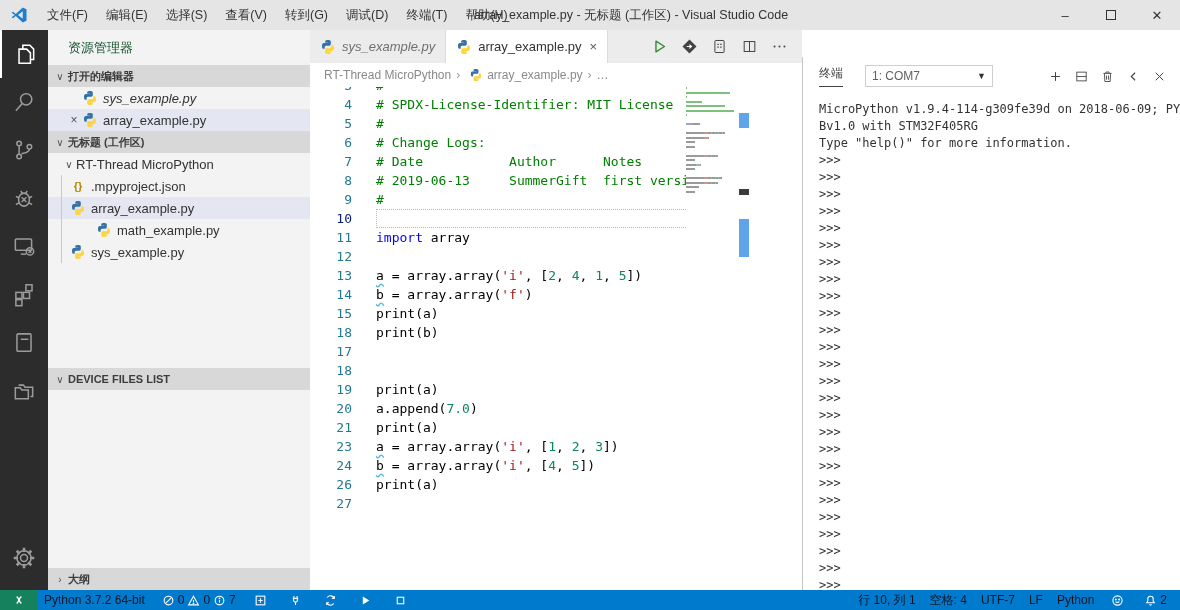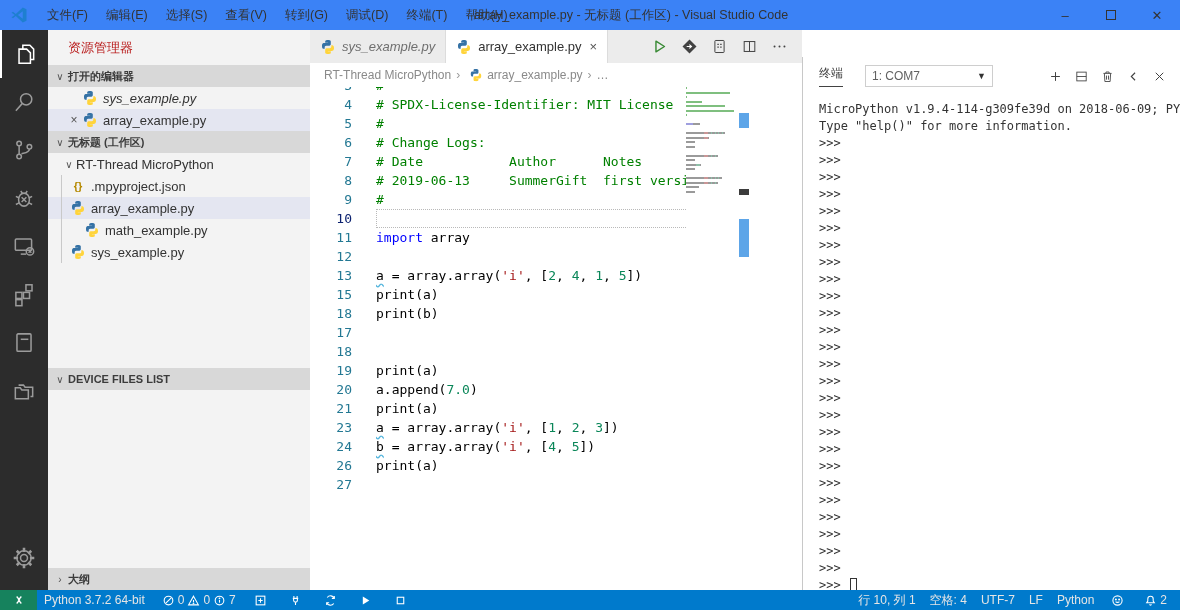--- a/index.html
+++ b/index.html
@@ -1,37 +1,37 @@
 <!DOCTYPE html>
 <html><head>
 <meta charset="utf-8">
 <style>
   * { margin:0; padding:0; box-sizing:border-box; }
   html,body { width:1180px; height:610px; overflow:hidden; }
   body { font-family:"Liberation Sans", sans-serif; font-size:13px; color:#333; background:#fff; position:relative; }
 
   
-  #titlebar { position:absolute; left:0; top:0; width:1180px; height:30px; background:#3b82f6; display:flex; align-items:center; }
+  #titlebar { position:absolute; left:0; top:0; width:1180px; height:30px; background:#e5e5e5; display:flex; align-items:center; }
   #vscode-logo { width:18px; height:18px; margin:0 10px 0 10px; flex:0 0 auto; }
   .menu-item { padding:0 9px; height:30px; line-height:30px; font-size:12.5px; color:#333; cursor:default; }
   #window-title { position:absolute; left:50%; transform:translateX(-37%); font-size:12.5px; color:#333; white-space:nowrap; }
   #win-controls { position:absolute; right:0; top:0; height:30px; display:flex; }
   .win-btn { width:46px; height:30px; display:flex; align-items:center; justify-content:center; color:#333; font-size:13px; }
   .win-btn .maxbox { width:10px; height:10px; border:1px solid #333; display:inline-block; }
 
   
   #activitybar { position:absolute; left:0; top:30px; width:48px; height:560px; background:#2C2C2C; display:flex; flex-direction:column; align-items:center; }
   .act-icon { width:48px; height:48px; display:flex; align-items:center; justify-content:center; color:#9b9b9b; }
   .act-icon svg { width:26px; height:26px; }
   .act-icon.active { color:#ffffff; border-left:2px solid #fff; }
   .act-spacer { flex:1; }
 
   
   #sidebar { position:absolute; left:48px; top:30px; width:262px; height:560px; background:#F3F3F3; overflow:hidden; }
-  #sidebar-title { height:35px; line-height:35px; padding-left:20px; font-size:13px; color:#b91c1c; }
+  #sidebar-title { height:35px; line-height:35px; padding-left:20px; font-size:13px; color:#14532d; }
   .section-header { height:22px; background:#D8D8D8; display:flex; align-items:center; font-size:11px; font-weight:bold; color:#3c3c3c; padding-left:4px; }
   .section-header .chev { width:16px; text-align:center; font-size:10px; font-weight:normal; color:#555; }
   .side-row { height:22px; display:flex; align-items:center; font-size:13px; color:#333; white-space:nowrap; }
   .side-row.selected { background:#E4E6F1; }
   .side-row .file-icon { width:16px; height:16px; margin-right:5px; flex:0 0 auto; }
   .side-row .close-x { width:16px; text-align:center; color:#555; font-size:12px; }
   .side-row.italic .row-label { font-style:italic; }
   .json-icon { color:#b58900; font-weight:bold; font-size:11px; width:16px; text-align:center; margin-right:5px; }
   #workspace-tree { position:relative; }
   #tree-guide { position:absolute; left:13px; top:22px; bottom:0; width:1px; background:#c9c9c9; }
@@ -81,21 +81,21 @@
   #terminal-select { height:22px; min-width:128px; border:1px solid #CECECE; background:#fff; display:flex; align-items:center; font-size:12px; color:#616161; padding:0 6px; }
   #terminal-select .sel-caret { margin-left:auto; font-size:9px; color:#333; padding-left:14px; }
   #panel-actions { margin-left:auto; display:flex; }
   .pa-btn { width:26px; height:26px; display:flex; align-items:center; justify-content:center; color:#424242; }
   .pa-btn svg { width:15px; height:15px; }
   #terminal-body { padding:6px 0 0 16px; font-family:"DejaVu Sans Mono", monospace; font-size:12px; line-height:17px; color:#333; }
   .term-line { white-space:pre; height:17px; }
   .term-cursor { display:inline-block; width:7px; height:13px; border:1px solid #333; vertical-align:-2px; margin-left:2px; }
 
   
-  #statusbar { position:absolute; left:0; top:590px; width:1180px; height:20px; background:#007ACC; color:#e5e5e5; display:flex; font-size:12px; }
+  #statusbar { position:absolute; left:0; top:590px; width:1180px; height:20px; background:#007ACC; color:#0f172a; display:flex; font-size:12px; }
   #remote-seg { width:37px; height:20px; background:#16825D; display:flex; align-items:center; justify-content:center; }
   #remote-seg svg { width:14px; height:14px; }
   .sb-item { display:flex; align-items:center; padding:0 7px; height:20px; white-space:nowrap; }
   .sb-item svg { width:13px; height:13px; margin:0 3px; }
   .sb-icon-btn { padding:0 8px; }
   #sb-right { margin-left:auto; display:flex; align-items:center; padding-right:6px; }
 </style>
 </head>
 <body>
 
@@ -231,21 +231,21 @@
         <span class="json-icon">{}</span>
         <span class="row-label">.mpyproject.json</span>
       </div>
       <div class="side-row selected" style="padding-left: 22px;">
         <span class="file-icon"><svg viewBox="0 0 16 16">
             <path fill="#3572A5" d="M7.9 1C5 1 5.2 2.3 5.2 2.3v1.4h2.9v.4H3.9S2 3.9 2 6.9s1.7 2.9 1.7 2.9h1V8.4s-.1-1.7 1.6-1.7h2.9s1.6 0 1.6-1.5V2.6S11.1 1 7.9 1z"></path>
             <path fill="#FFD43B" d="M8.1 15c2.9 0 2.7-1.3 2.7-1.3v-1.4H7.9v-.4h4.2s1.9.2 1.9-2.8-1.7-2.9-1.7-2.9h-1v1.4s.1 1.7-1.6 1.7H6.8s-1.6 0-1.6 1.5v2.6S4.9 15 8.1 15z"></path>
           </svg></span>
         <span class="row-label">array_example.py</span>
       </div>
-      <div class="side-row" style="padding-left: 36px;">
+      <div class="side-row" style="padding-left: 36px; margin-left: 12px;">
         <span class="file-icon"><svg viewBox="0 0 16 16">
             <path fill="#3572A5" d="M7.9 1C5 1 5.2 2.3 5.2 2.3v1.4h2.9v.4H3.9S2 3.9 2 6.9s1.7 2.9 1.7 2.9h1V8.4s-.1-1.7 1.6-1.7h2.9s1.6 0 1.6-1.5V2.6S11.1 1 7.9 1z"></path>
             <path fill="#FFD43B" d="M8.1 15c2.9 0 2.7-1.3 2.7-1.3v-1.4H7.9v-.4h4.2s1.9.2 1.9-2.8-1.7-2.9-1.7-2.9h-1v1.4s.1 1.7-1.6 1.7H6.8s-1.6 0-1.6 1.5v2.6S4.9 15 8.1 15z"></path>
           </svg></span>
         <span class="row-label">math_example.py</span>
       </div>
       <div class="side-row" style="padding-left: 22px;">
         <span class="file-icon"><svg viewBox="0 0 16 16">
             <path fill="#3572A5" d="M7.9 1C5 1 5.2 2.3 5.2 2.3v1.4h2.9v.4H3.9S2 3.9 2 6.9s1.7 2.9 1.7 2.9h1V8.4s-.1-1.7 1.6-1.7h2.9s1.6 0 1.6-1.5V2.6S11.1 1 7.9 1z"></path>
             <path fill="#FFD43B" d="M8.1 15c2.9 0 2.7-1.3 2.7-1.3v-1.4H7.9v-.4h4.2s1.9.2 1.9-2.8-1.7-2.9-1.7-2.9h-1v1.4s.1 1.7-1.6 1.7H6.8s-1.6 0-1.6 1.5v2.6S4.9 15 8.1 15z"></path>
@@ -367,20 +367,24 @@
         </div>
         <div class="code-line">
           <span class="gutter">12</span>
           <span class="code-text"></span>
         </div>
         <div class="code-line">
           <span class="gutter">13</span>
           <span class="code-text"><span class="c-txt sq">a</span><span class="c-txt"> = array.array(</span><span class="c-str">'i'</span><span class="c-txt">, [</span><span class="c-num">2</span><span class="c-txt">, </span><span class="c-num">4</span><span class="c-txt">, </span><span class="c-num">1</span><span class="c-txt">, </span><span class="c-num">5</span><span class="c-txt">])</span></span>
         </div>
         <div class="code-line">
+          <span class="gutter">14</span>
+          <span class="code-text"><span class="c-txt sq">b</span><span class="c-txt"> = array.array(</span><span class="c-str">'f'</span><span class="c-txt">)</span></span>
+        </div>
+        <div class="code-line">
           <span class="gutter">15</span>
           <span class="code-text"><span class="c-txt">print(a)</span></span>
         </div>
         <div class="code-line">
           <span class="gutter">18</span>
           <span class="code-text"><span class="c-txt">print(b)</span></span>
         </div>
         <div class="code-line">
           <span class="gutter">17</span>
           <span class="code-text"></span>
@@ -565,20 +569,21 @@
         </div>
         <div class="pa-btn">
           <svg viewBox="0 0 24 24" fill="none" stroke="currentColor" stroke-width="1.4">
             <path stroke-width="1.6" d="M6 6l12 12M18 6L6 18"></path>
           </svg>
         </div>
       </div>
   </div>
   <div id="terminal-body">
       <div class="term-line">MicroPython v1.9.4-114-g309fe39d on 2018-06-09; PY</div>
+      <div class="term-line">Bv1.0 with STM32F405RG</div>
       <div class="term-line">Type "help()" for more information.</div>
       <div class="term-line">&gt;&gt;&gt; </div>
       <div class="term-line">&gt;&gt;&gt; </div>
       <div class="term-line">&gt;&gt;&gt; </div>
       <div class="term-line">&gt;&gt;&gt; </div>
       <div class="term-line">&gt;&gt;&gt; </div>
       <div class="term-line">&gt;&gt;&gt; </div>
       <div class="term-line">&gt;&gt;&gt; </div>
       <div class="term-line">&gt;&gt;&gt; </div>
       <div class="term-line">&gt;&gt;&gt; </div>

